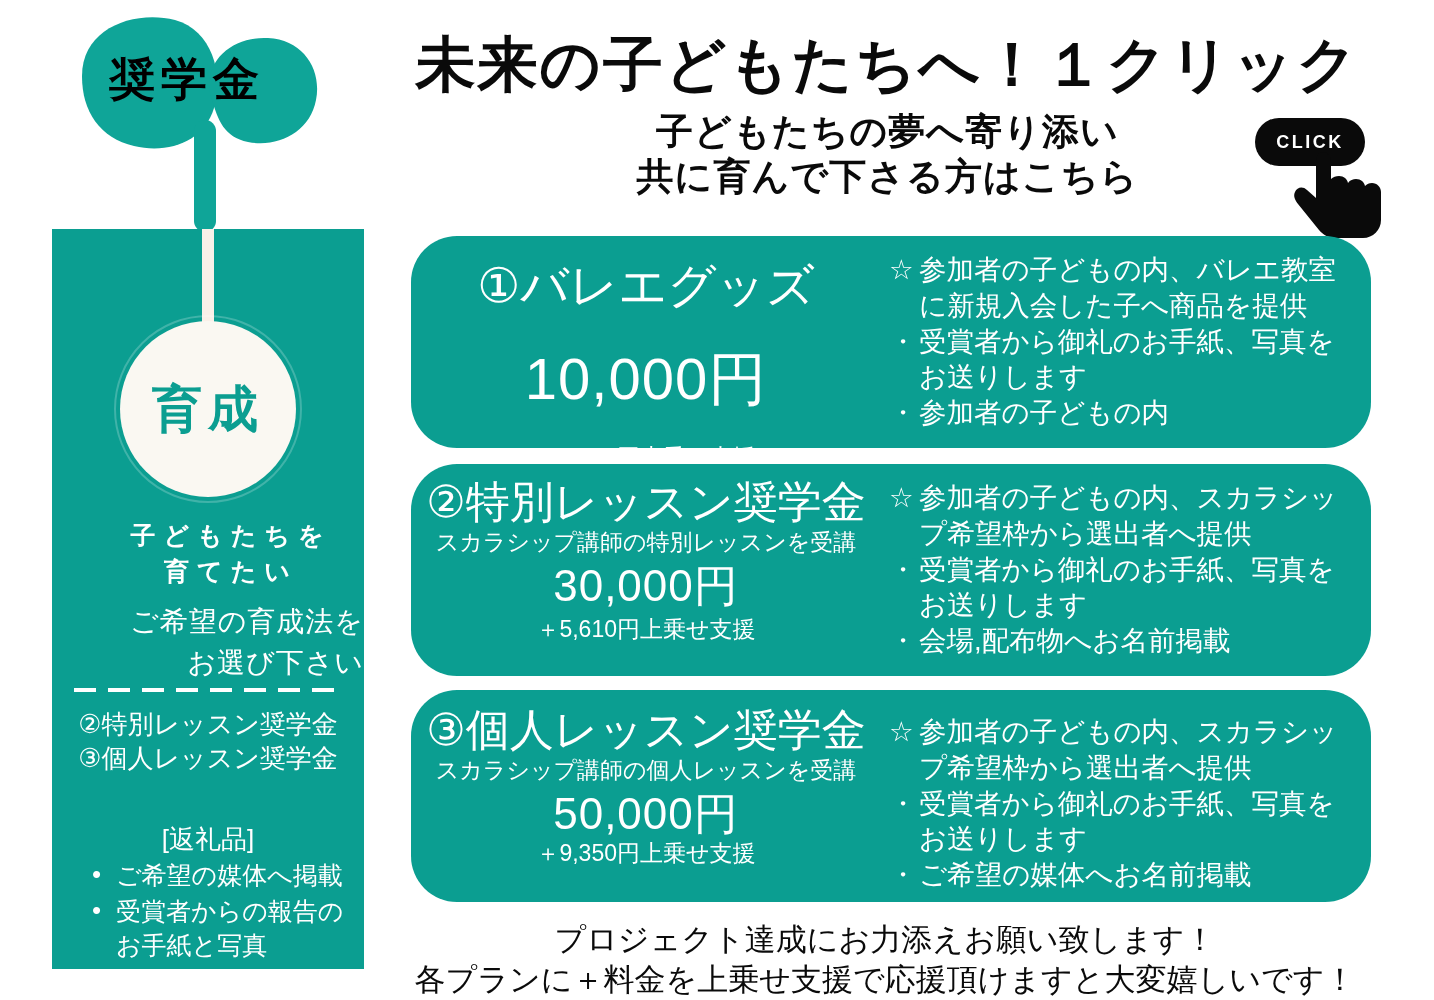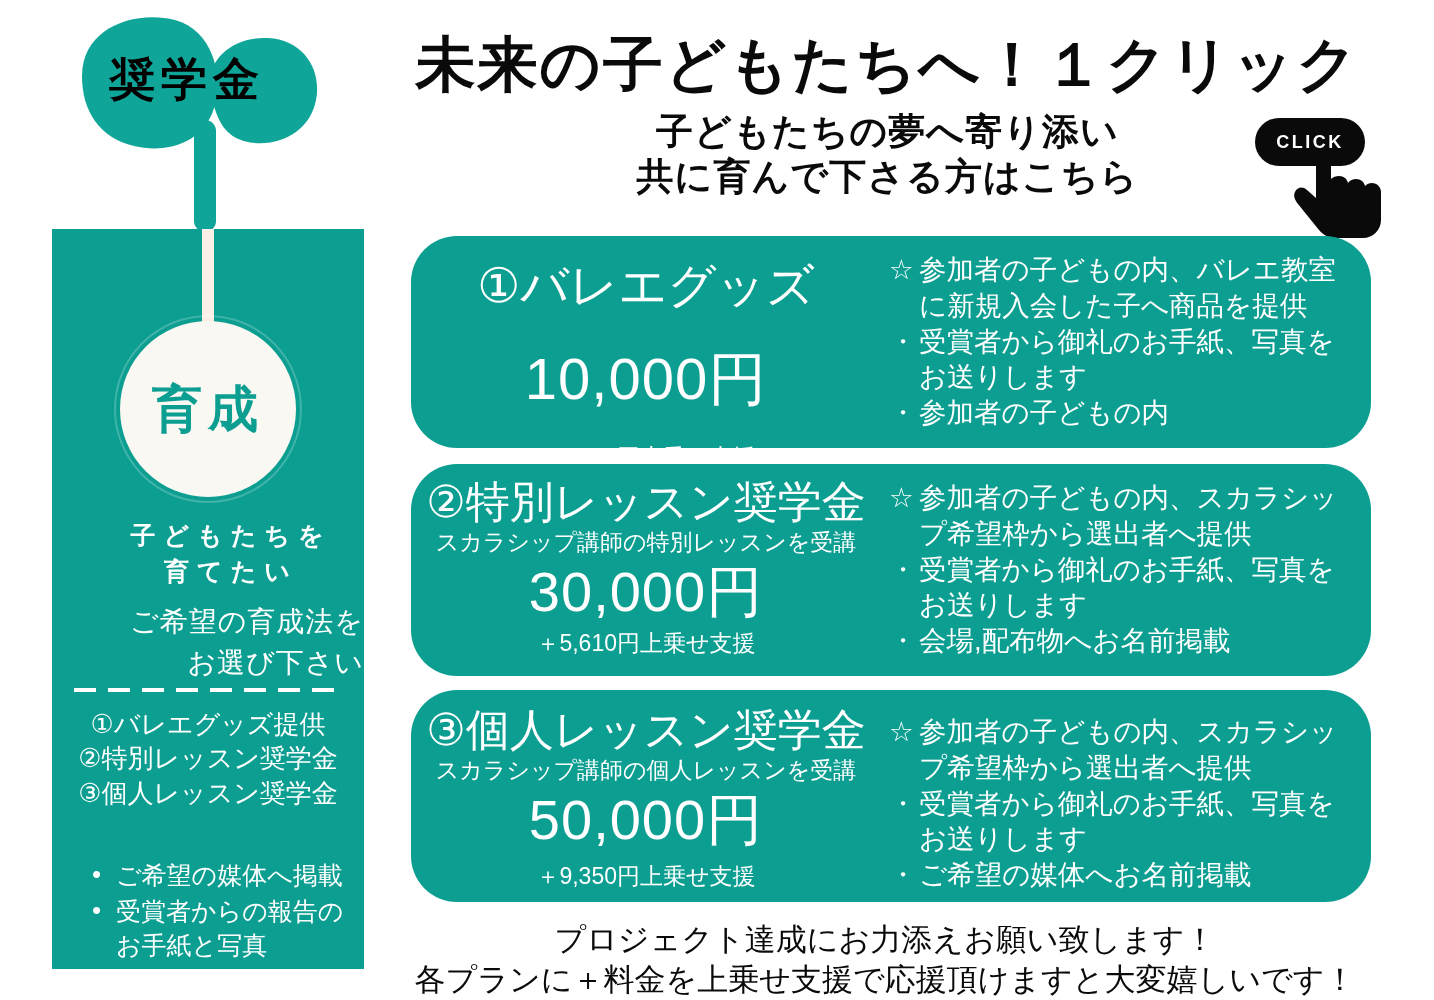--- a/index.html
+++ b/index.html
@@ -115,35 +115,35 @@
   #card2 { top:464px; }
   #card3 { top:690px; }
 
   .card .left {
     width:470px; flex:none;
     display:flex; flex-direction:column; align-items:center;
     padding-top:14px; color:#fff;
   }
   .card .ctitle { font-size:44px; line-height:1.1; letter-spacing:0px; white-space:nowrap; }
   .card .csub { font-size:23px; line-height:1.25; margin-top:2px; white-space:nowrap; }
-  .card .camount { font-size:56px; line-height:1.12; letter-spacing:1px; }
+  .card .camount { font-size:44px; line-height:1.12; letter-spacing:1px; }
   .card .cextra { font-size:23px; line-height:1.2; }
 
   #card1 .left { padding-top:24px;gap:20px; }
   #card1 .ctitle { font-size:48px; }
   #card1 .camount { margin-top:14px; font-size:58px; }
   #card1 .cextra { margin-top:12px; }
 
   #card2 .left { padding-top:14px; }
   #card2 .camount { margin-top:4px; }
   #card2 .cextra { margin-top:6px; }
 
   #card3 .left { padding-top:16px; }
   #card3 .camount { margin-top:4px; }
-  #card3 .cextra { margin-top:11px; }
+  #card3 .cextra { margin-top:2px; }
 
   .card .right {
     flex:1; color:#fff; padding:14px 24px 0 8px;
     font-size:27.5px; line-height:1.30;
   }
   .card .right .li { position:relative; padding-left:30px; }
   .card .right .li .mk { position:absolute; left:0; top:0; }
   #card1 .right { padding-top:16px; }
   #card2 .right { padding-top:16px; }
   #card3 .right { padding-top:24px; }
@@ -197,25 +197,25 @@
   </div>
 
   <div class="sb-sub">
     <div>ご希望の育成法を</div>
     <div>お選び下さい</div>
   </div>
 
   <div class="divider"></div>
 
   <div class="sb-list">
-    <div>①バレエグッズ提供</div>
     <div>②特別レッスン奨学金</div>
     <div>③個人レッスン奨学金</div>
   </div>
 
+  <div class="sb-gift-title">[返礼品]</div>
 
   <ul class="sb-bullets">
     <li>ご希望の媒体へ掲載</li>
     <li>受賞者からの報告のお手紙と写真</li>
   </ul>
 </div>
 
 <div class="card" id="card1">
   <div class="left">
     <div class="ctitle">①バレエグッズ</div>

